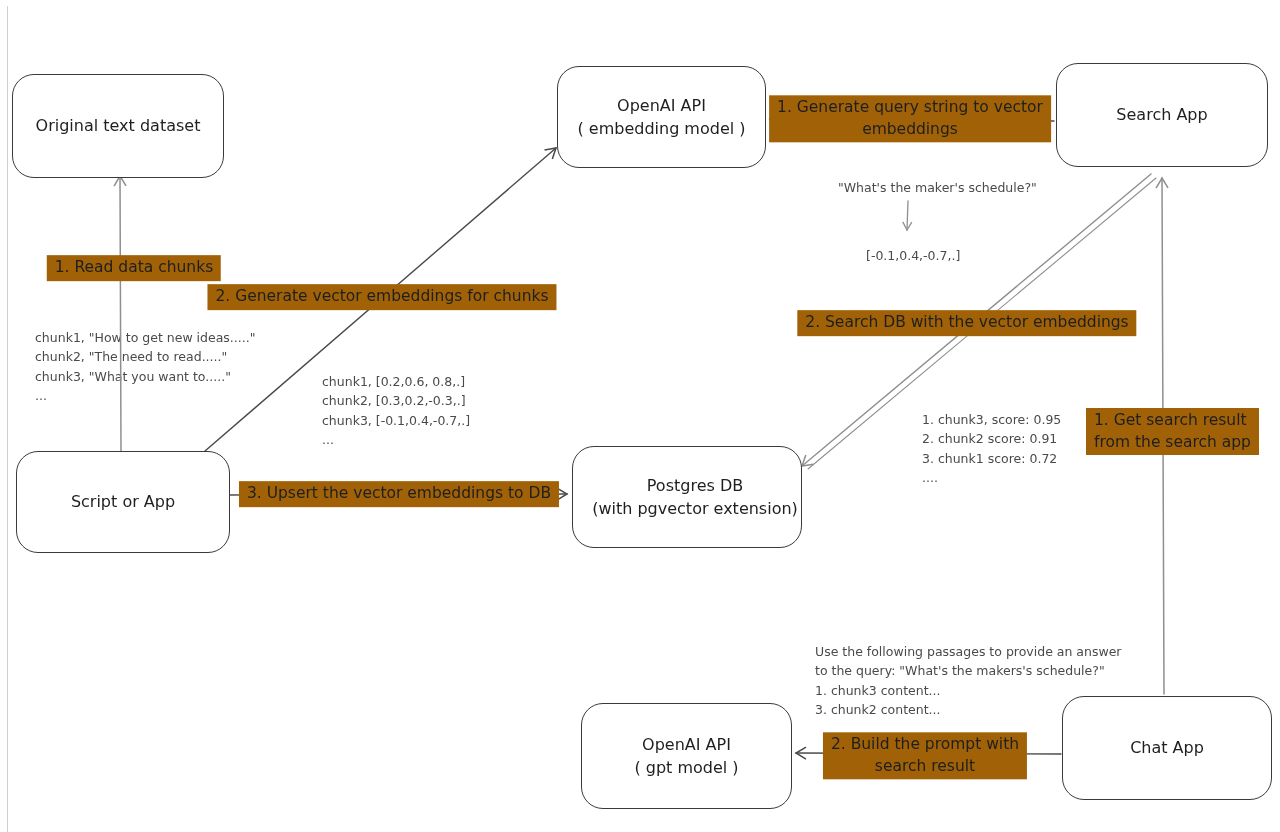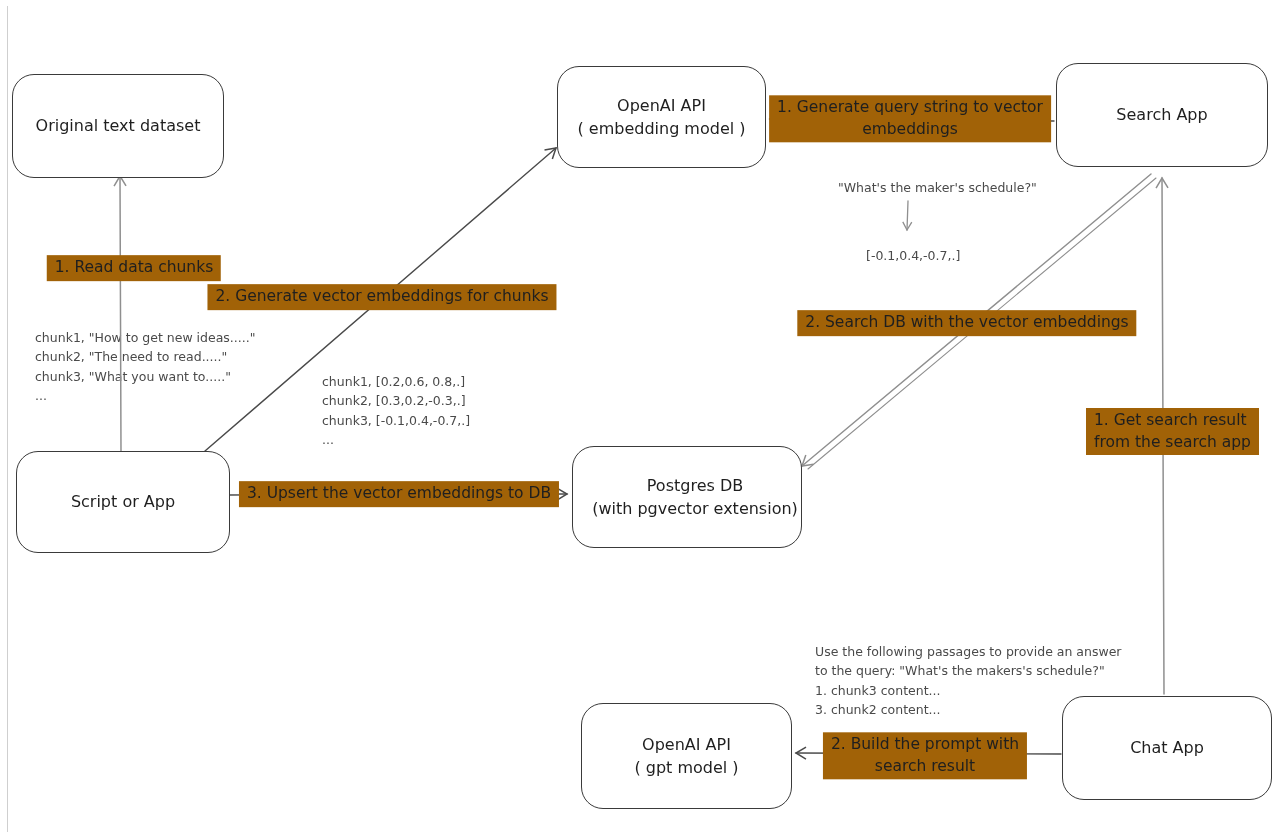--- a/index.html
+++ b/index.html
@@ -62,20 +62,26 @@
       <div>...</div>
     </div>
     <div class="annotation ann-vectors">
       <div>chunk1, [0.2,0.6, 0.8,.]</div>
       <div>chunk2, [0.3,0.2,-0.3,.]</div>
       <div>chunk3, [-0.1,0.4,-0.7,.]</div>
       <div>...</div>
     </div>
     <div class="annotation ann-query">"What's the maker's schedule?"</div>
     <div class="annotation ann-qvector">[-0.1,0.4,-0.7,.]</div>
+    <div class="annotation ann-scores">
+      <div>1. chunk3, score: 0.95</div>
+      <div>2. chunk2 score: 0.91</div>
+      <div>3. chunk1 score: 0.72</div>
+      <div>....</div>
+    </div>
     <div class="annotation ann-prompt">
       <div>Use the following passages to provide an answer</div>
       <div>to the query: "What's the makers's schedule?"</div>
       <div>1. chunk3 content...</div>
       <div>3. chunk2 content...</div>
     </div>
   </div>
 
   <svg class="layer-edges" width="1280" height="832" viewBox="0 0 1280 832">
     <defs>

